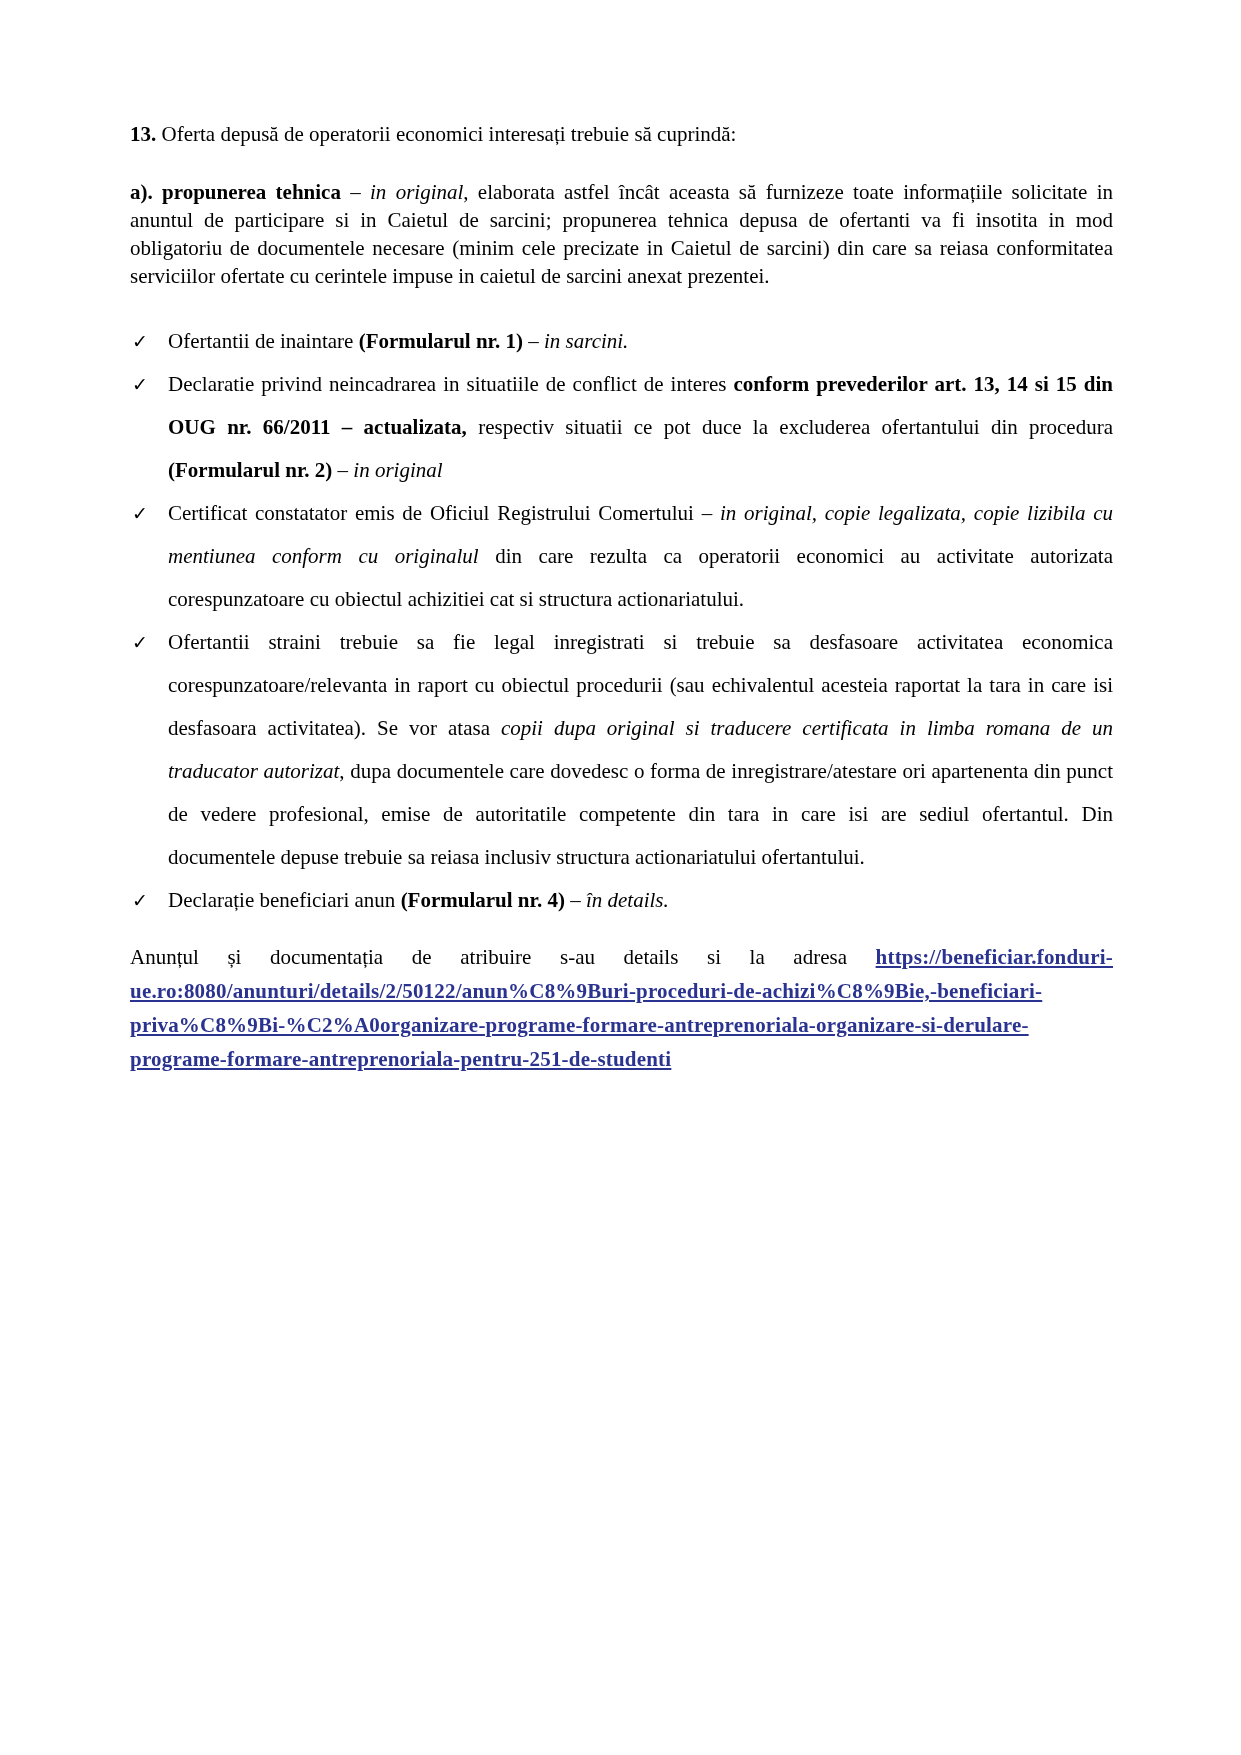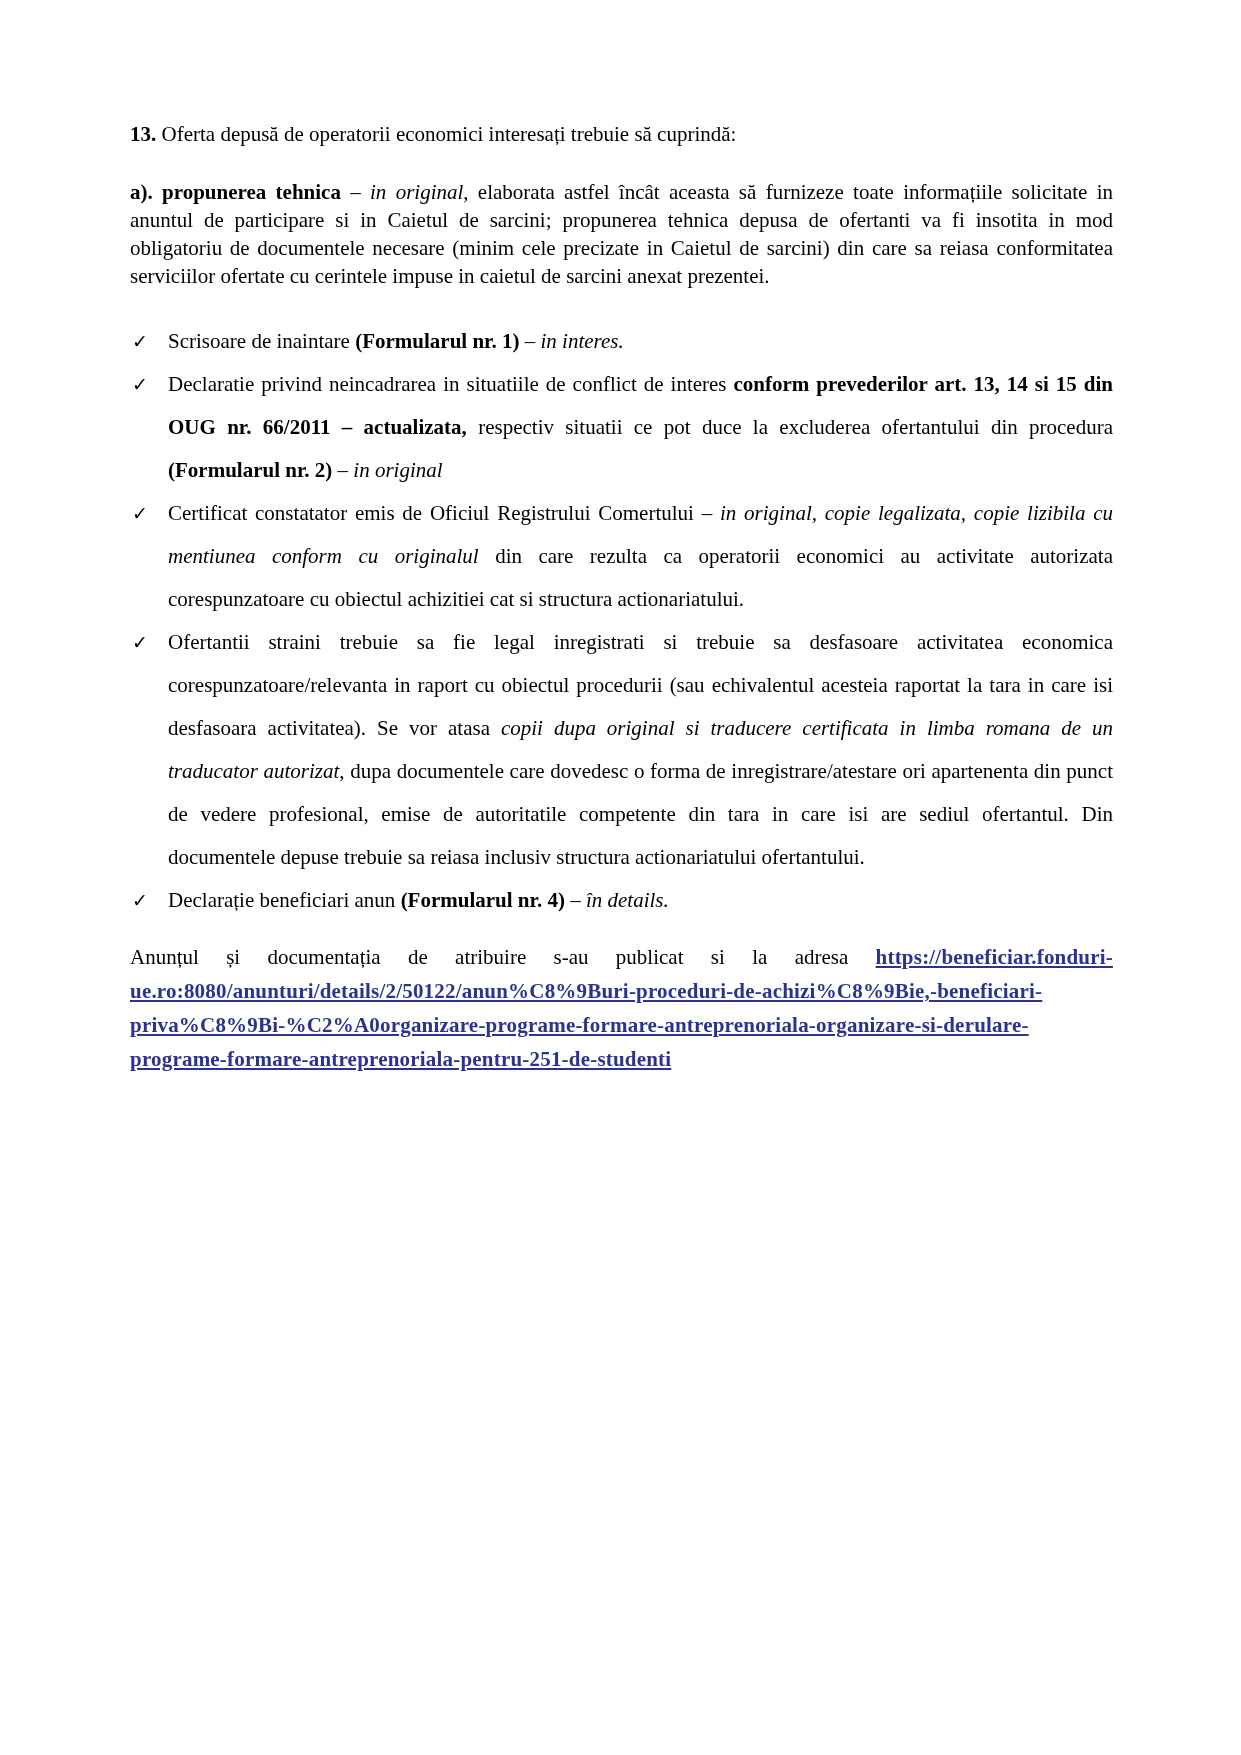--- a/index.html
+++ b/index.html
@@ -43,27 +43,27 @@
 
   <p class="para"><span class="b">13.</span><span> Oferta depusă de operatorii economici interesați trebuie să cuprindă:</span></p>
 
   <p class="para"><span class="b">a). propunerea tehnica</span><span> – </span><span class="i">in original</span><span>, elaborata astfel încât aceasta să furnizeze toate informațiile solicitate in anuntul de participare si in Caietul de sarcini; propunerea tehnica depusa de ofertanti va fi insotita in mod obligatoriu de documentele necesare (minim cele precizate in Caietul de sarcini) din care sa reiasa conformitatea serviciilor ofertate cu cerintele impuse in caietul de sarcini anexat prezentei.</span></p>
 
 
 
 
   <ul class="checklist">
 
-    <li class="check-item"><span class="check">✓</span><span>Scrisoare de inaintare </span><span class="b">(Formularul nr. 1)</span><span> – </span><span class="i">in interes.</span></li>
+    <li class="check-item"><span class="check">✓</span><span>Ofertantii de inaintare </span><span class="b">(Formularul nr. 1)</span><span> – </span><span class="i">in sarcini.</span></li>
 
     <li class="check-item"><span class="check">✓</span><span>Declaratie privind neincadrarea in situatiile de conflict de interes </span><span class="b">conform prevederilor art. 13, 14 si 15 din OUG nr. 66/2011 – actualizata,</span><span> respectiv situatii ce pot duce la excluderea ofertantului din procedura </span><span class="b">(Formularul nr. 2)</span><span> – </span><span class="i">in original</span></li>
 
     <li class="check-item"><span class="check">✓</span><span>Certificat constatator emis de Oficiul Registrului Comertului – </span><span class="i">in original, copie legalizata, copie lizibila cu mentiunea conform cu originalul</span><span> din care rezulta ca operatorii economici au activitate autorizata corespunzatoare cu obiectul achizitiei cat si structura actionariatului.</span></li>
 
     <li class="check-item"><span class="check">✓</span><span>Ofertantii straini trebuie sa fie legal inregistrati si trebuie sa desfasoare activitatea economica corespunzatoare/relevanta in raport cu obiectul procedurii (sau echivalentul acesteia raportat la tara in care isi desfasoara activitatea). Se vor atasa </span><span class="i">copii dupa original si traducere certificata in limba romana de un traducator autorizat</span><span>, dupa documentele care dovedesc o forma de inregistrare/atestare ori apartenenta din punct de vedere profesional, emise de autoritatile competente din tara in care isi are sediul ofertantul. Din documentele depuse trebuie sa reiasa inclusiv structura actionariatului ofertantului.</span></li>
 
     <li class="check-item"><span class="check">✓</span><span>Declarație beneficiari anun </span><span class="b">(Formularul nr. 4)</span><span> – </span><span class="i">în details.</span></li>
 
   </ul>
 
-  <p class="pub"><span>Anunțul și documentația de atribuire s-au publicat si la adresa </span><a class="link">https://beneficiar.fonduri-ue.ro:8080/anunturi/details/2/50122/anun%C8%9Buri-proceduri-de-achizi%C8%9Bie,-beneficiari-priva%C8%9Bi-%C2%A0organizare-programe-formare-antreprenoriala-organizare-si-derulare-programe-formare-antreprenoriala-pentru-251-de-studenti</a></p>
+  <p class="pub"><span>Anunțul și documentația de atribuire s-au details si la adresa </span><a class="link">https://beneficiar.fonduri-ue.ro:8080/anunturi/details/2/50122/anun%C8%9Buri-proceduri-de-achizi%C8%9Bie,-beneficiari-priva%C8%9Bi-%C2%A0organizare-programe-formare-antreprenoriala-organizare-si-derulare-programe-formare-antreprenoriala-pentru-251-de-studenti</a></p>
 
 </div>
 
 </body></html>

